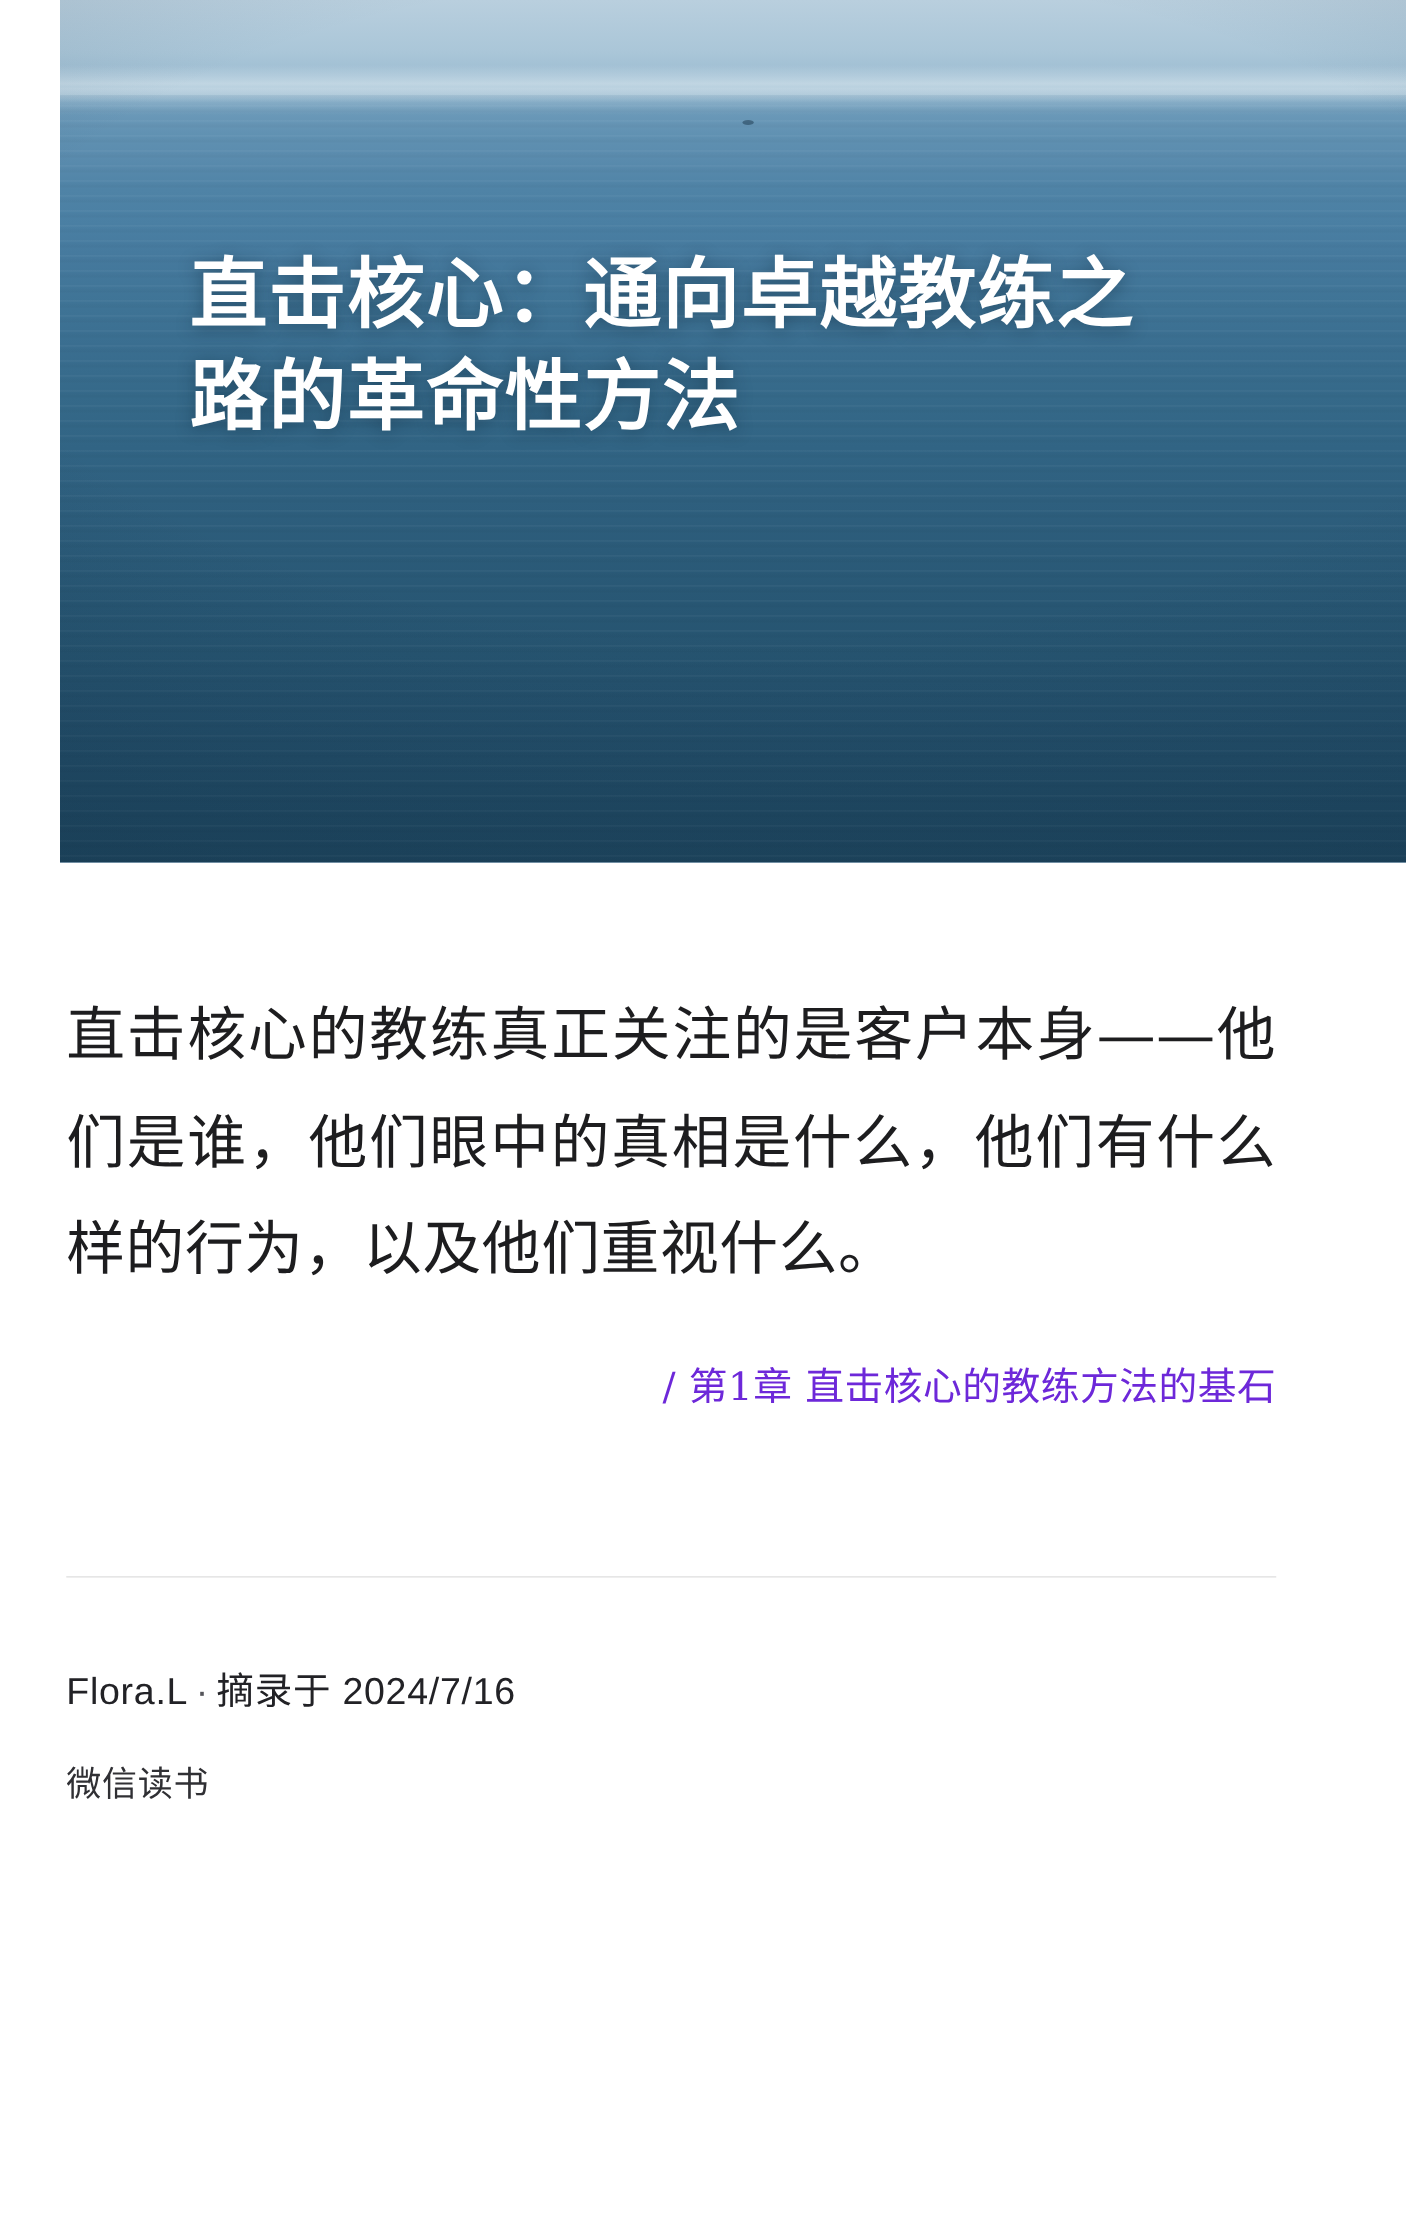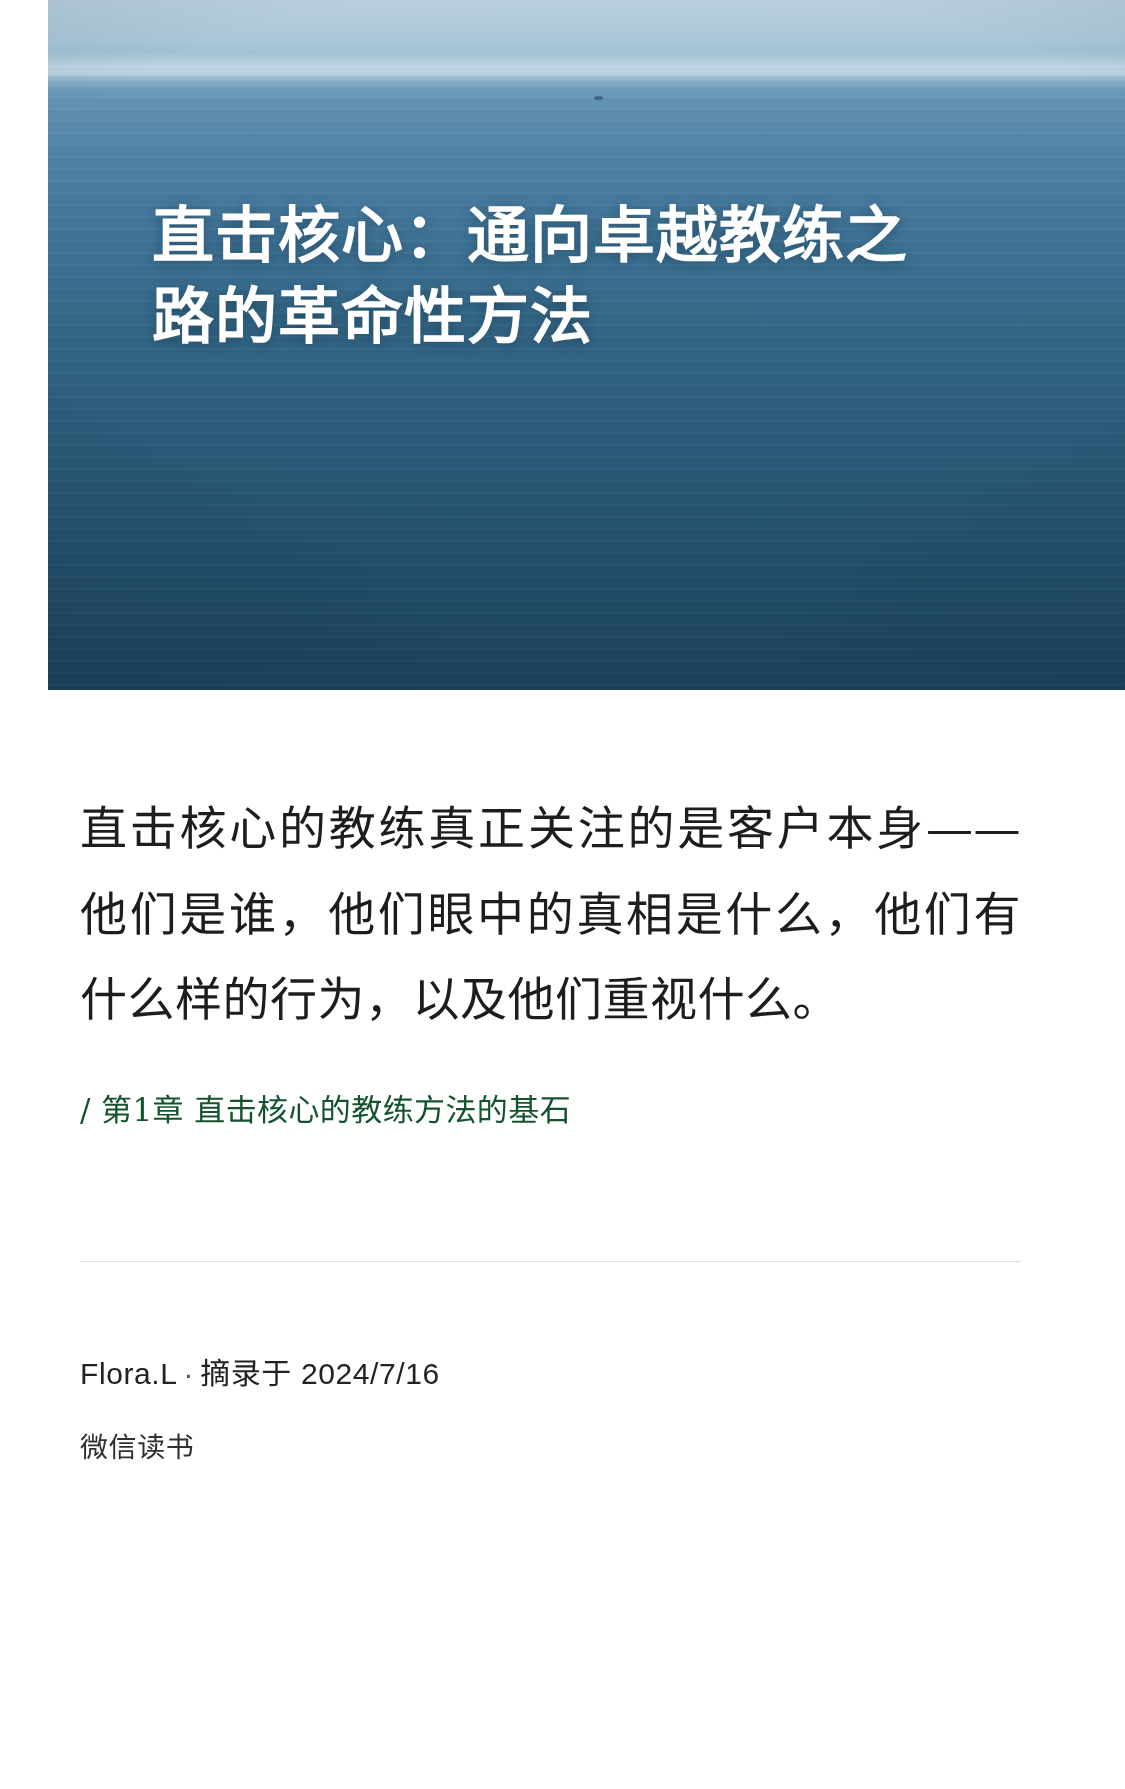--- a/index.html
+++ b/index.html
@@ -136,54 +136,55 @@
     font-family: "Liberation Sans", "DejaVu Sans", sans-serif;
     font-size: 29px;
     font-weight: 400;
     letter-spacing: 1.5px;
     text-shadow: 0 1px 8px rgba(8,30,48,0.35);
   }
 
   
   .body {
     flex: 1 1 auto;
-    padding: 96px 104px 0 80px;
+    padding: 96px 104px 0 53px;
     display: flex;
     flex-direction: column;
     background: #ffffff;
   }
   .quote {
     margin: 0;
     color: #1d1d1f;
     font-family: "DejaVu Serif", "Liberation Serif", serif;
     font-size: 47px;
     line-height: 1.82;
     letter-spacing: 0.5px;
     text-align: justify;
     text-justify: inter-character;
     font-weight: 400;
   }
   .chapter {
     margin: 44px 0 0 0;
-    color: #14532d;
+    color: #6d28d9;
     font-family: "DejaVu Serif", "Liberation Serif", serif;
     font-size: 31px;
     line-height: 1.5;
     letter-spacing: 0.4px;
+    text-align: right;
   }
 
   .divider {
     margin-top: 128px;
     height: 1px;
     background: #dedede;
     width: 100%;
   }
 
   .footer {
-    margin-top: 92px;
+    margin-top: 72px;
   }
   .footer-line {
     color: #222226;
     font-family: "Liberation Sans", "DejaVu Sans", sans-serif;
     font-size: 30px;
     letter-spacing: 0.6px;
     line-height: 1.35;
   }
   .footer-sub {
     margin-top: 30px;

